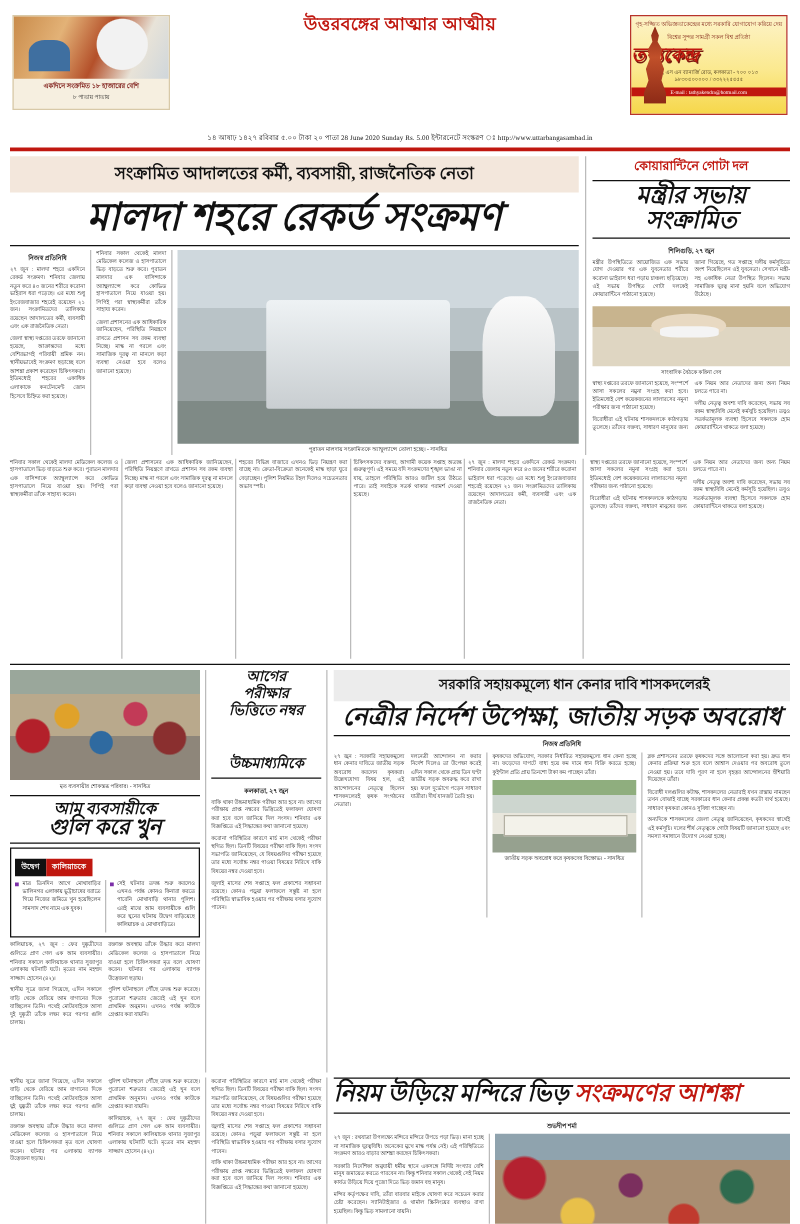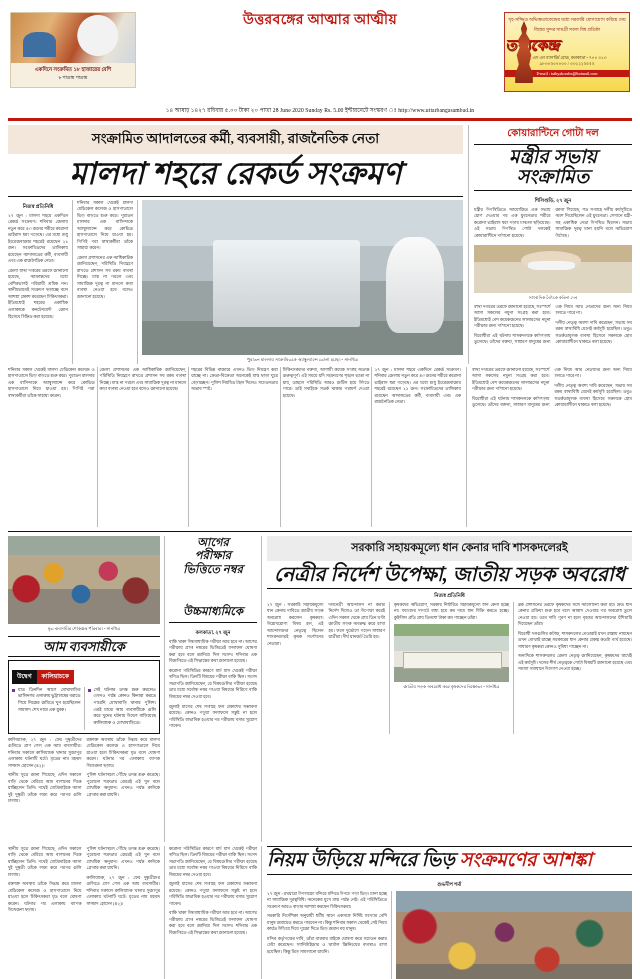--- a/index.html
+++ b/index.html
@@ -173,20 +173,21 @@
 
   <div class="hr-thin" style="margin:4px 8px 0;"></div>
 
   <div style="display:flex;margin:4px 8px 0 8px;">
 
     <div style="width:152px;">
       <div class="photo ph-crowd" style="height:88px;"></div>
       <div class="caption">মৃত ব্যবসায়ীর শোকস্তব্ধ পরিবার। - সানধিত্র</div>
       <div class="hr-thin" style="margin:3px 0;"></div>
       <div class="headline" style="font-size:13px;">আম ব্যবসায়ীকে</div>
+      <div class="headline" style="font-size:17px;">গুলি করে খুন</div>
       <div class="hr-thin" style="margin:3px 0;"></div>
 
       <div style="border:1px solid #111;padding:3px;margin-top:2px;">
         <div style="margin-bottom:3px;">
           <span class="tag black">উদ্বেগ</span><span class="tag red">কালিয়াচকে</span>
         </div>
         <div style="display:flex;">
           <div class="bullet-list" style="width:50%;padding-right:3px;">
             <p>মাত্র তিনদিন আগে মোথাবাড়ির ভালিনগর এলাকায় ভুট্টাচাষের বরাতে গিয়ে নিজের জমিতে খুন হয়েছিলেন সামসাদ শেখ নামে এক যুবক।</p>
           </div>

